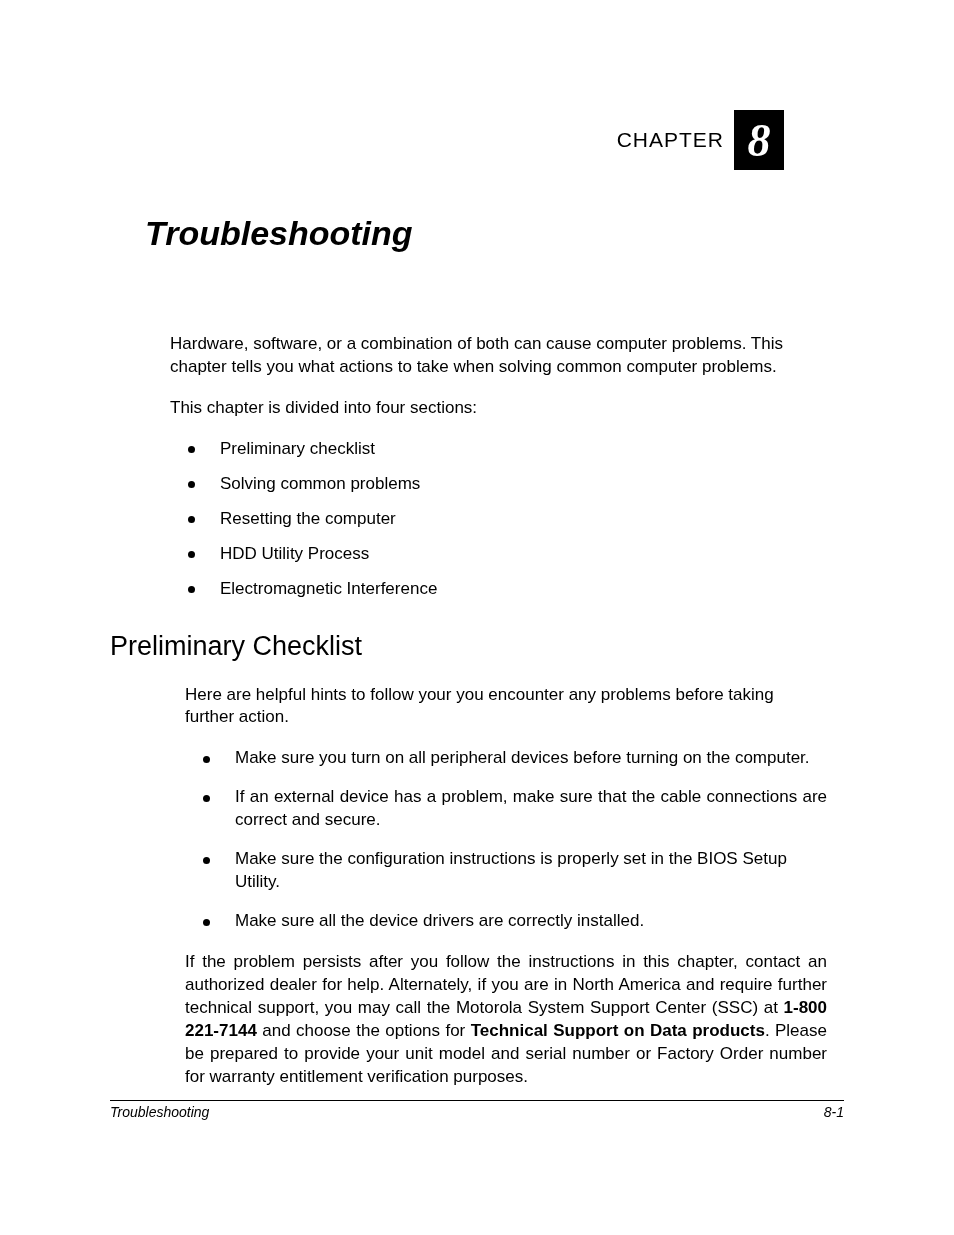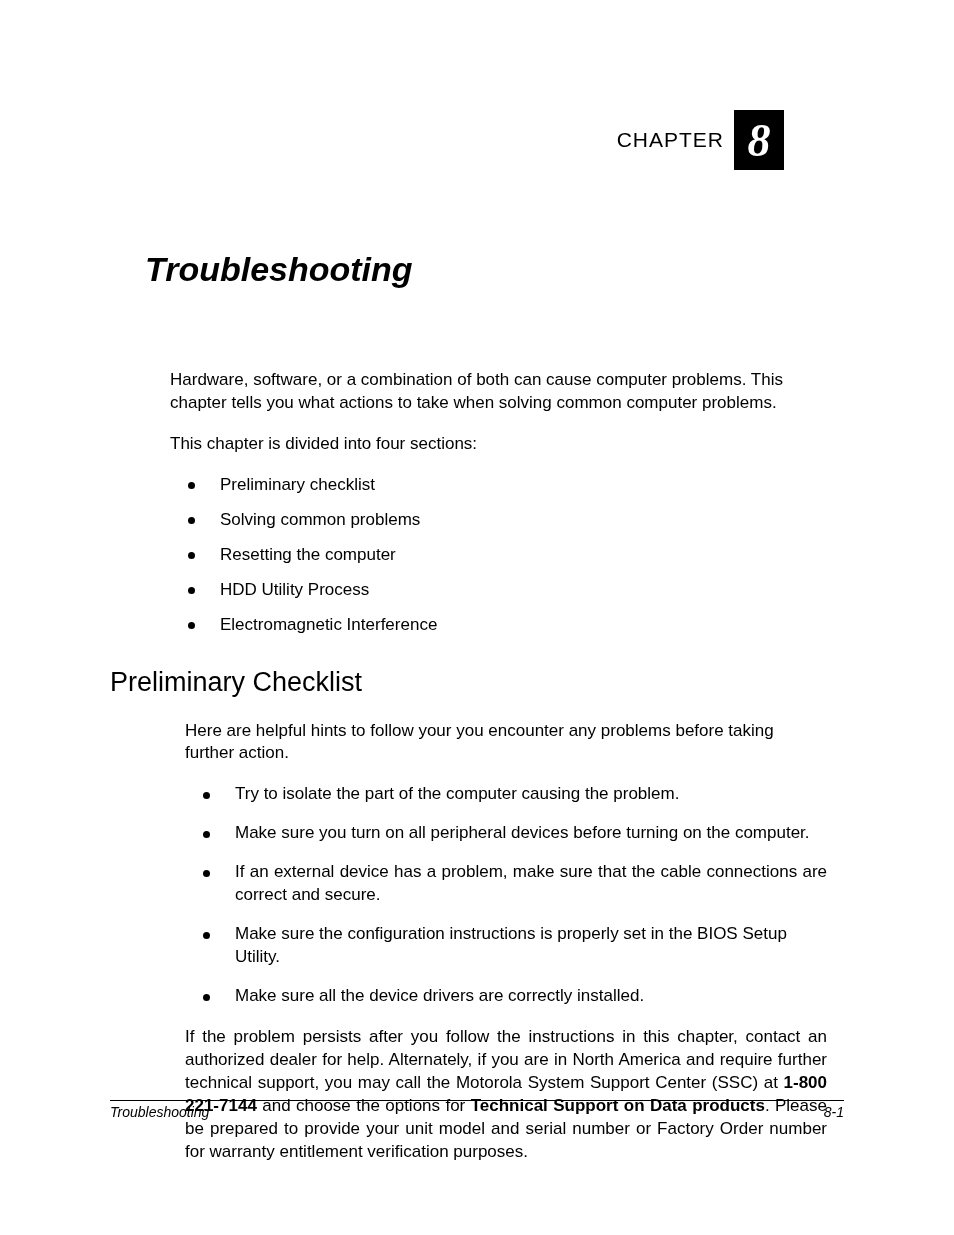--- a/index.html
+++ b/index.html
@@ -8,21 +8,21 @@
     position: relative;
     width: 954px;
     height: 1235px;
     padding: 110px 110px 0 110px;
   }
   .chapter-header {
     display: flex;
     justify-content: flex-end;
     align-items: center;
     gap: 10px;
-    margin-bottom: 80px;
+    margin-bottom: 44px;
     margin-right: 60px;
   }
   .chapter-label {
     font-size: 21px;
     letter-spacing: 1px;
     font-weight: 400;
   }
   .chapter-number-box {
     background: #000;
     color: #fff;
@@ -119,21 +119,20 @@
       <li>Electromagnetic Interference</li>
     </ul>
   </div>
 
   <h2 class="section-heading">Preliminary Checklist</h2>
 
   <div class="body-text checklist-body">
     <p class="para">Here are helpful hints to follow your you encounter any problems before taking further action.</p>
 
     <ul class="bullets spaced">
-      <li>Try to isolate the part of the computer causing the problem.</li>
       <li>Make sure you turn on all peripheral devices before turning on the computer.</li>
       <li class="justify">If an external device has a problem, make sure that the cable connections are correct and secure.</li>
       <li>Make sure the configuration instructions is properly set in the BIOS Setup Utility.</li>
       <li>Make sure all the device drivers are correctly installed.</li>
     </ul>
 
     <p class="para justify">
       <span>If the problem persists after you follow the instructions in this chapter, contact an authorized dealer for help. Alternately, if you are in North America and require further technical support, you may call the Motorola System Support Center (SSC) at </span><span class="bold">1-800 221-7144</span><span> and choose the options for </span><span class="bold">Technical Support on Data products</span><span>.  Please be prepared to provide your unit model and serial number or Factory Order number for warranty entitlement verification purposes.</span>
     </p>
   </div>

